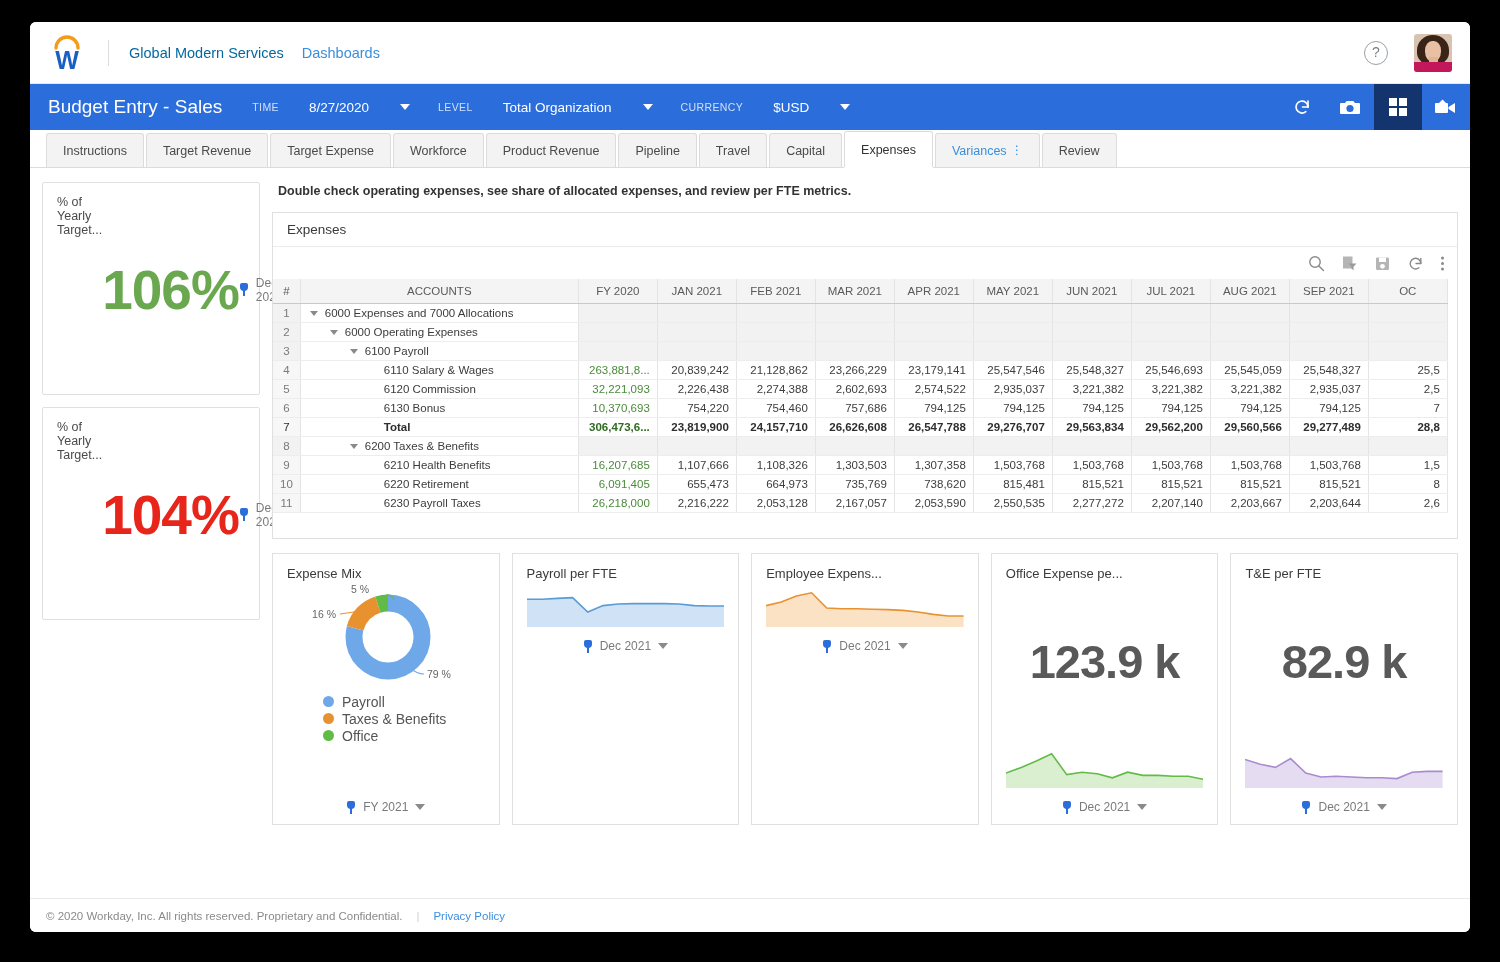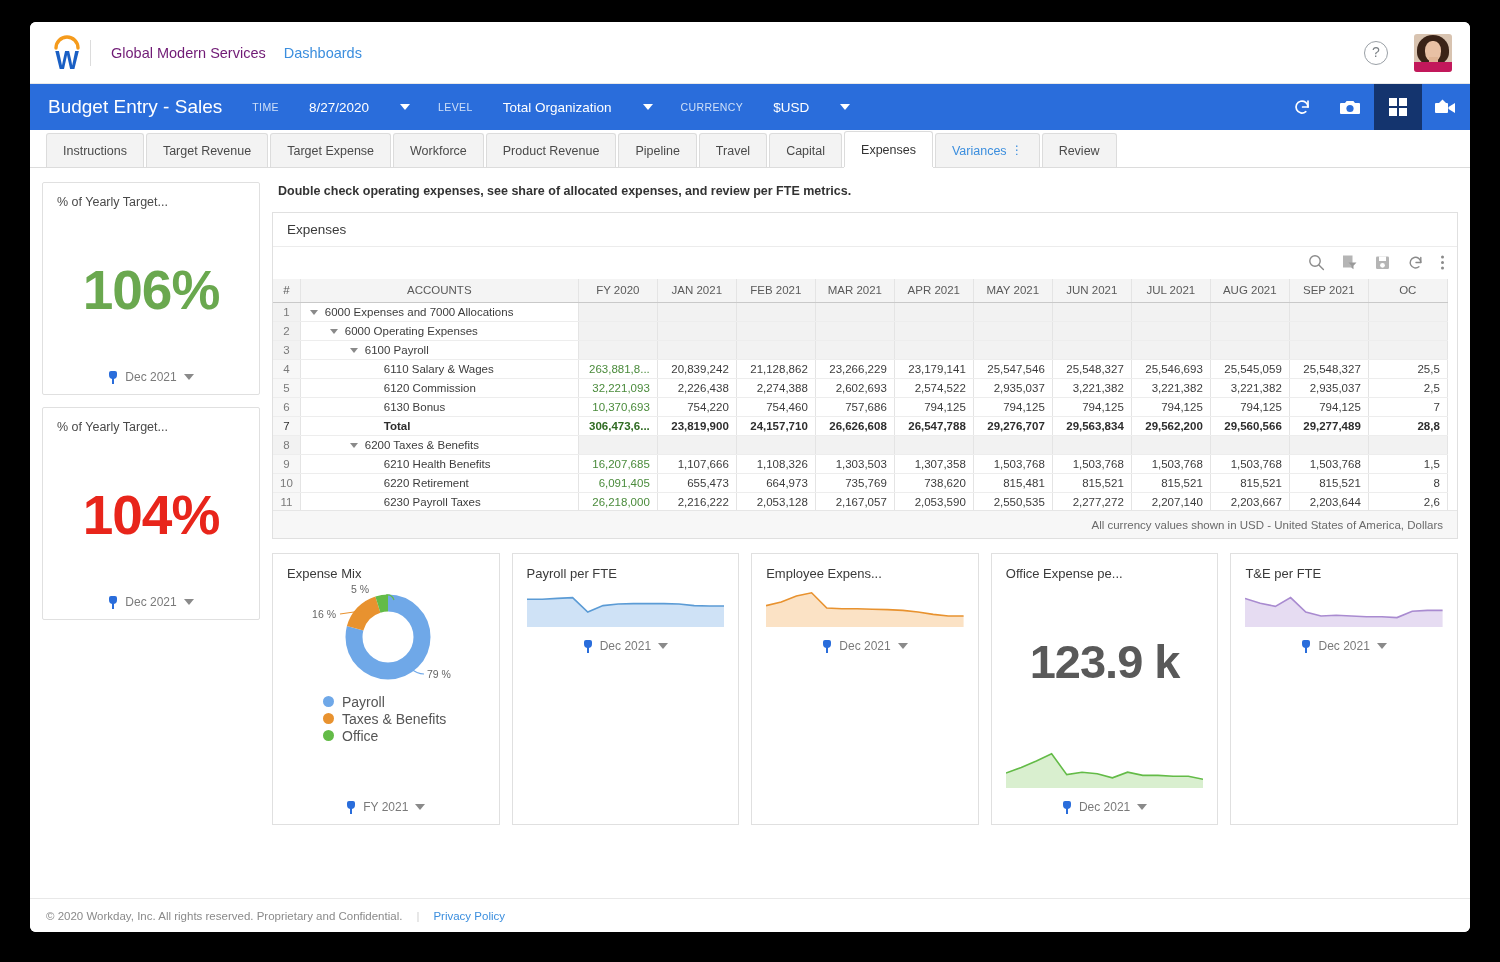--- a/index.html
+++ b/index.html
@@ -23,22 +23,22 @@
   
   .topbar {
     height: 62px; flex: 0 0 62px;
     background: #fff;
     display: flex; align-items: center;
     padding: 0 18px 0 16px;
     border-bottom: 1px solid #e8e8e8;
   }
   .wd-logo { width: 42px; height: 42px; position: relative; flex: 0 0 42px; }
   .brandtext {
-    font-size: 14.5px; color: #701a75;
-    padding-left: 20px; margin-left: 2px;
+    font-size: 14.5px; color: #0369a1;
+    padding-left: 20px; margin-left: 20px;
     border-left: 1px solid #dcdcdc;
     line-height: 26px;
   }
   .breadcrumb-link {
     font-size: 14.5px; color: #3b8ede; margin-left: 18px; cursor: pointer;
   }
   .topbar-spacer { flex: 1 1 auto; }
   .help-icon {
     width: 24px; height: 24px; border: 1.6px solid #9aa0a6; border-radius: 50%;
     color: #7b8085; font-size: 14px; line-height: 21px; text-align: center;
@@ -101,21 +101,21 @@
     box-shadow: 0 1px 0 #fff; }
   .tab.link { color: #3b8ede; }
   .kebab { display: inline-block; color: #3b8ede; font-size: 12px; letter-spacing: 0; line-height: 9px; }
 
   
   .body-area { flex: 1 1 auto; display: flex; padding: 10px 12px 0 12px; gap: 12px; overflow: hidden; }
   .left-col { width: 218px; flex: 0 0 218px; display: flex; flex-direction: column; gap: 12px; padding-top: 4px; }
   .right-col { flex: 1 1 auto; display: flex; flex-direction: column; min-width: 0; }
 
   .card { background: #fff; border: 1px solid #e0e0e0; border-radius: 2px; }
-  .kpi-big { height: 213px; display: flex; flex-direction: column; padding: 12px 14px 10px 14px; }
+  .kpi-big { height: 213px; display: flex; padding: 12px 14px 10px 14px; }
   .kpi-title { font-size: 12.5px; color: #4a4a4a; }
   .kpi-value-wrap { flex: 1 1 auto; display: flex; align-items: center; justify-content: center; }
   .kpi-value { font-size: 55px; font-weight: bold; letter-spacing: -1px; }
   .green { color: #6aa84f; }
   .red { color: #e8251b; }
   .pin-row { display: flex; align-items: center; justify-content: center; gap: 7px; cursor: pointer; }
   .pin {
     width: 10px; height: 13px; position: relative; flex: 0 0 10px;
   }
   .pin::before { content:""; position:absolute; left:1px; top:0; width:8px; height:8px;
@@ -555,21 +555,20 @@
                   <td class="c-val">2,277,272</td>
                   <td class="c-val">2,207,140</td>
                   <td class="c-val">2,203,667</td>
                   <td class="c-val">2,203,644</td>
                   <td class="c-val">2,6</td>
                 </tr>
               </tbody>
           </table>
         </div>
 
-        <div class="grid-foot">All currency values shown in USD - United States of America, Dollars</div>
       </div>
 
       <div class="bottom-row">
 
         <div class="bcard">
           <div class="bcard-title">Expense Mix</div>
           <div class="donut-wrap">
             <svg width="186" height="108" viewBox="0 0 186 108">
 
               <g transform="rotate(-90 95 56)">
@@ -644,20 +643,23 @@
               </svg></div>
           <div class="pin-row">
             <span class="pin"></span>
             <span class="pin-text">Dec 2021</span>
             <span class="caret-g"></span>
           </div>
         </div>
 
         <div class="bcard">
           <div class="bcard-title">T&amp;E per FTE</div>
+          <div class="bcard-mid">
+            <span class="big-num">82.9 k</span>
+          </div>
           <div class="spark" id="spark3"><svg width="100%" height="46" viewBox="0 0 240 46" preserveAspectRatio="none">
                 <path d="M0.0,17.4 L18.5,22.2 L36.9,25.4 L55.4,16.6 L73.8,31.0 L92.3,35.0 L110.8,34.2 L129.2,35.0 L147.7,35.8 L166.2,35.8 L184.6,36.6 L203.1,30.2 L221.5,29.4 L240.0,29.4 L240,46 L0,46 Z" fill="#e6dcf2"></path>
                 <polyline points="0.0,17.4 18.5,22.2 36.9,25.4 55.4,16.6 73.8,31.0 92.3,35.0 110.8,34.2 129.2,35.0 147.7,35.8 166.2,35.8 184.6,36.6 203.1,30.2 221.5,29.4 240.0,29.4" fill="none" stroke="#a98bd0" stroke-width="1.6" vector-effect="non-scaling-stroke"></polyline>
               </svg></div>
           <div class="pin-row">
             <span class="pin"></span>
             <span class="pin-text">Dec 2021</span>
             <span class="caret-g"></span>
           </div>
         </div>

